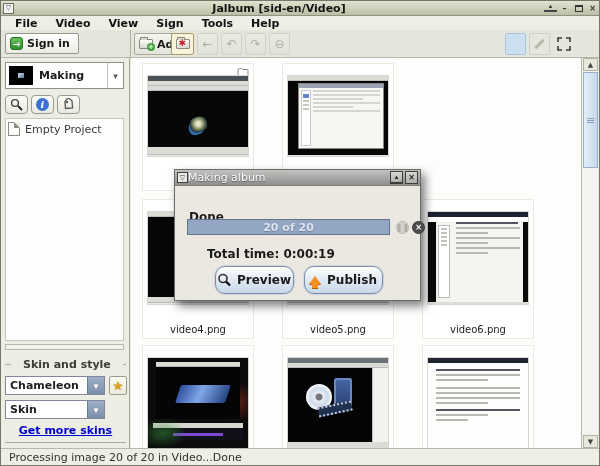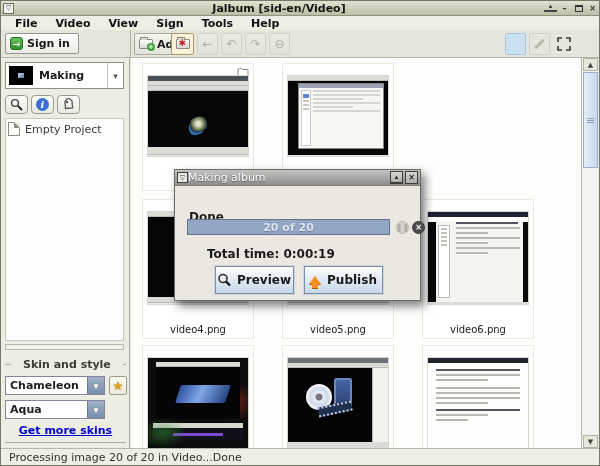--- a/index.html
+++ b/index.html
@@ -174,21 +174,21 @@
   .done-lbl{position:absolute;left:14px;top:40px;font-weight:bold;font-size:12px;}
   .progress{position:absolute;left:12px;top:49px;width:203px;height:16px;border:1px solid #64748e;
     background:#93a7c4;display:flex;align-items:center;justify-content:center;}
   .progress .ptext{color:#dfe4ec;font-weight:bold;text-shadow:0 1px 1px #6b7d99;}
   .pcircle{position:absolute;top:51px;width:13px;height:13px;border-radius:50%;
     display:flex;align-items:center;justify-content:center;font-size:8px;font-weight:bold;}
   .pcircle.pausec{left:221px;background:#d4d1ca;border:1px solid #b8b5ae;color:#b0ada6;}
   .pcircle.stopc{left:237px;background:#4c4c4a;color:#fff;border:1px solid #3a3a38;}
   .total-lbl{position:absolute;left:32px;top:77px;font-weight:bold;font-size:12px;}
   .dlg-buttons{position:absolute;left:0;top:96px;width:247px;display:flex;justify-content:center;gap:10px;}
-  .obtn{width:79px;height:28px;border:1px solid #7b8ea8;border-radius:0;
+  .obtn{width:79px;height:28px;border:1px solid #7b8ea8;border-radius:10px;
     background:linear-gradient(#ffffff,#dde7f2 55%,#c9d8e8);display:flex;align-items:center;
     justify-content:center;gap:6px;font-weight:bold;font-size:12px;box-shadow:0 0 0 1px #cdd6de;}
   
   .statusbar{position:absolute;left:0;top:447px;width:600px;height:18px;background:#edeee6;
     border-top:1px solid #b5b8aa;display:flex;align-items:center;padding-left:8px;color:#33332f;}
   svg{display:block;}
 </style>
 </head>
 <body>
 
@@ -295,21 +295,21 @@
 
   <div class="combo" style="top:318px;width:100px">
     <span class="val">Chameleon</span>
     <span class="dd">▾</span>
   </div>
   <div class="star-btn">
     <span>★</span>
   </div>
 
   <div class="combo" style="top:342px;width:100px">
-    <span class="val">Aqua</span>
+    <span class="val">Skin</span>
     <span class="dd">▾</span>
   </div>
 
   <div class="link">Get more skins</div>
   <div class="skin-sep"></div>
 
   <div class="big-btn" style="top:391px">
     <span class="main">
       <span class="frog-ic"></span>
       <span>Make Jalbum</span>

